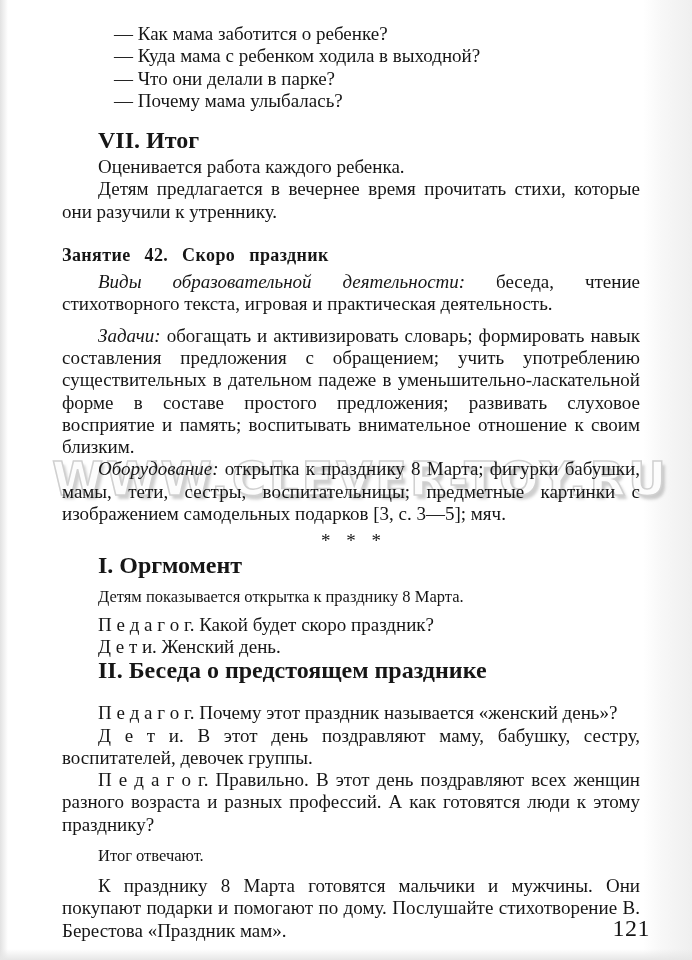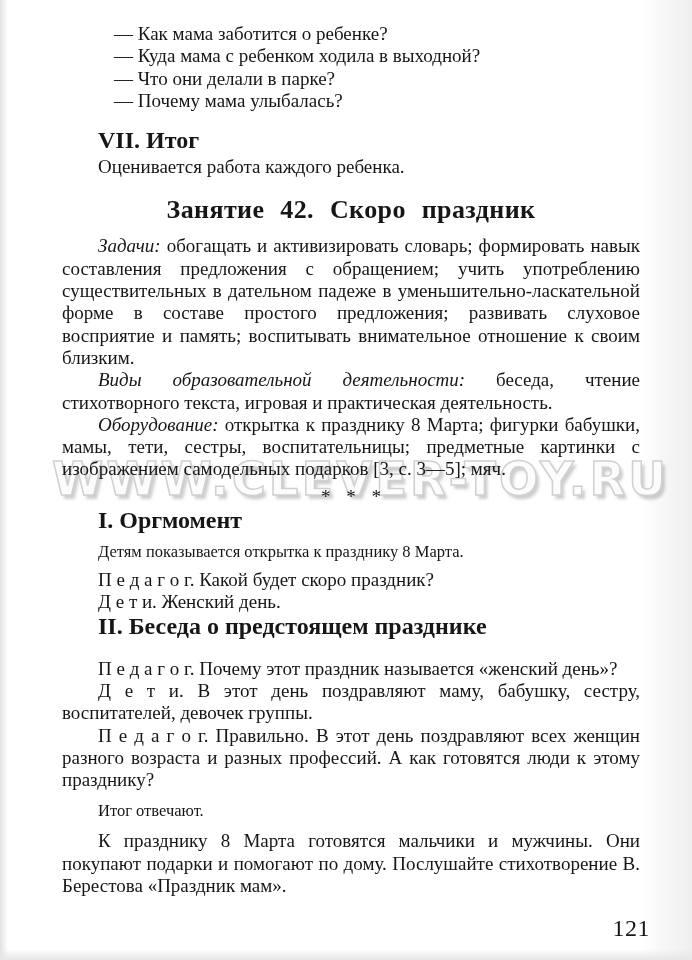--- a/index.html
+++ b/index.html
@@ -39,21 +39,21 @@
   p { margin:0; }
   .indent { text-indent:36px; }
   .just   { text-align:justify; }
   .small  { font-size:16.5px; line-height:20px; }
 
   h3.sub {
     font-size:24px; line-height:24px; font-weight:bold;
     margin:0 0 0 36px;
   }
   h1.title {
-    font-size:26px; line-height:32px; font-weight:bold; text-align:center;
+    font-size:18px; line-height:32px; font-weight:bold; text-align:left;
     margin:16px 0 0 0; word-spacing:9px; letter-spacing:0.4px;
   }
   .stars { text-align:center; margin-top:5px; word-spacing:11px; font-size:19px; }
 
   .lead { font-style:italic; }
 
   .mt3{margin-top:20px} .mt4{margin-top:4px}
   .mt7{margin-top:7px} .mt9{margin-top:9px} .mt10{margin-top:10px}
   .mt12{margin-top:12px} .mt13{margin-top:13px}
 
@@ -77,26 +77,27 @@
 
     <ul class="questions">
       <li>—  Как мама заботится о ребенке?</li>
       <li>—  Куда мама с ребенком ходила в выходной?</li>
       <li>—  Что они делали в парке?</li>
       <li>—  Почему мама улыбалась?</li>
     </ul>
 
     <h3 class="sub mt13">VII. Итог</h3>
     <p class="indent mt4">Оценивается работа каждого ребенка.</p>
+    <p class="indent just">Детям предлагается в вечернее время прочитать стихи, которые они разучили к утреннику.</p>
 
     <h1 class="title">Занятие 42. Скоро праздник</h1>
 
+    <p class="indent just"><i class="lead">Виды образовательной деятельности:</i> <span>беседа, чтение стихотворного текста, игровая и практическая деятельность.</span></p>
+
     <p class="indent just mt9"><i class="lead">Задачи:</i> <span>обогащать и активизировать словарь; формировать навык составления предложения с обращением; учить употреблению существительных в дательном падеже в уменьшительно-ласкательной форме в составе простого предложения; развивать слуховое восприятие и память; воспитывать внимательное отношение к своим близким.</span></p>
-
-    <p class="indent just"><i class="lead">Виды образовательной деятельности:</i> <span>беседа, чтение стихотворного текста, игровая и практическая деятельность.</span></p>
 
     <p class="indent just"><i class="lead">Оборудование:</i> <span>открытка к празднику 8 Марта; фигурки бабушки, мамы, тети, сестры, воспитательницы; предметные картинки с изображением самодельных подарков [3, с. 3—5]; мяч.</span></p>
 
     <div class="stars">* * *</div>
 
     <h3 class="sub mt12">I. Оргмомент</h3>
     <p class="indent small mt10">Детям показывается открытка к празднику 8 Марта.</p>
     <p class="indent mt7">П е д а г о г. Какой будет скоро праздник?</p>
     <p class="indent">Д е т и. Женский день.</p>
 

